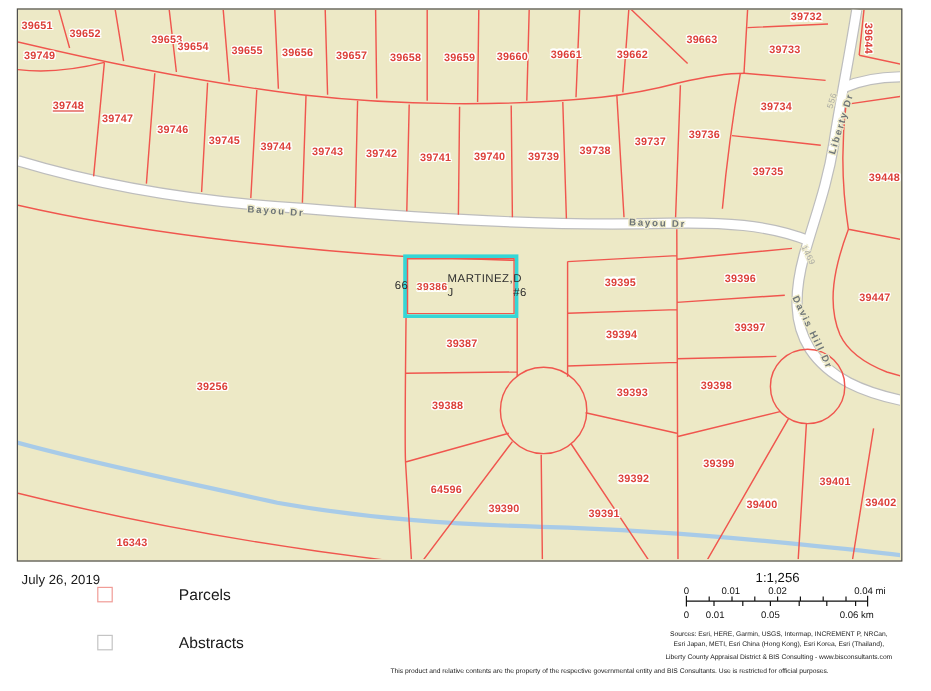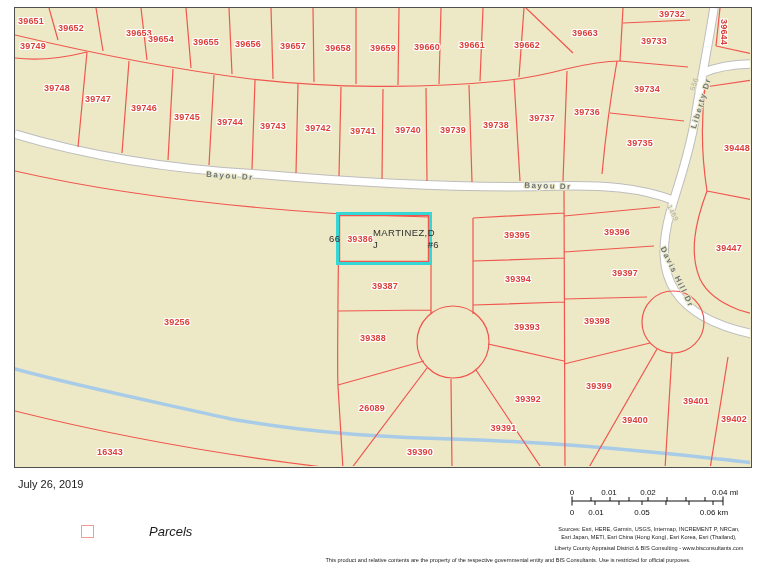--- a/index.html
+++ b/index.html
@@ -101,30 +101,30 @@
       <div class="plabel" style="left: 496px; top: 125px;">39738</div>
       <div class="plabel" style="left: 453px; top: 130px;">39739</div>
       <div class="plabel" style="left: 408px; top: 130px;">39740</div>
       <div class="plabel" style="left: 363px; top: 131px;">39741</div>
       <div class="plabel" style="left: 318px; top: 128px;">39742</div>
       <div class="plabel" style="left: 273px; top: 126px;">39743</div>
       <div class="plabel" style="left: 230px; top: 122px;">39744</div>
       <div class="plabel" style="left: 187px; top: 117px;">39745</div>
       <div class="plabel" style="left: 144px; top: 108px;">39746</div>
       <div class="plabel" style="left: 98px; top: 99px;">39747</div>
-      <div class="plabel" style="left: 57px; top: 88px;">39748</div>
+      <div class="plabel" style="left: 57px; top: 88px; text-decoration: underline;">39748</div>
       <div class="plabel" style="left: 33px; top: 46px;">39749</div>
       <div class="plabel" style="left: 737px; top: 148px;">39448</div>
       <div class="plabel" style="left: 729px; top: 248px;">39447</div>
       <div class="plabel" style="left: 177px; top: 322px;">39256</div>
       <div class="plabel" style="left: 110px; top: 452px;">16343</div>
       <div class="plabel" style="left: 385px; top: 286px;">39387</div>
       <div class="plabel" style="left: 373px; top: 338px;">39388</div>
-      <div class="plabel" style="left: 372px; top: 408px;">26089</div>
-      <div class="plabel" style="left: 420px; top: 452px;">39390</div>
+      <div class="plabel" style="left: 372px; top: 408px;">64596</div>
+      <div class="plabel" style="left: 420px; top: 424px;">39390</div>
       <div class="plabel" style="left: 485px; top: 428px; padding-left: 37px;">39391</div>
       <div class="plabel" style="left: 528px; top: 399px;">39392</div>
       <div class="plabel" style="left: 527px; top: 327px;">39393</div>
       <div class="plabel" style="left: 518px; top: 279px;">39394</div>
       <div class="plabel" style="left: 517px; top: 235px;">39395</div>
       <div class="plabel" style="left: 617px; top: 232px;">39396</div>
       <div class="plabel" style="left: 611px; top: 273px; padding-left: 28px;">39397</div>
       <div class="plabel" style="left: 597px; top: 321px;">39398</div>
       <div class="plabel" style="left: 599px; top: 386px;">39399</div>
       <div class="plabel" style="left: 635px; top: 420px;">39400</div>
@@ -142,25 +142,30 @@
     <div class="sel-row1">
       <span>66</span>
       <span class="sel-acct">39386</span>
     </div>
     <div>MARTINEZ, J</div>
     <div>D #6</div>
   </div>
 
   <div class="legend-date">July 26, 2019</div>
 
-  <div class="legend-row" style="top:524px;font-style:italic;">
+  <div class="legend-row" style="top:488px;">
     <span class="swatch parcels"></span>
     <span class="legend-label">Parcels</span>
   </div>
+  <div class="legend-row" style="top:528px;">
+    <span class="swatch abstracts"></span>
+    <span class="legend-label">Abstracts</span>
+  </div>
 
+  <div class="ratio">1:1,256</div>
   <div id="scale-mi"></div>
   <svg id="scalebar-svg" width="180" height="14">
     <path class="sbline" d="M12,7 L163,7 M12,2.5 L12,11.5 M163,2.5 L163,11.5
       M31,3 L31,7 M50,3 L50,7 M69,3 L69,7 M88,3 L88,7 M107,3 L107,7 M126,3 L126,7 M145,3 L145,7
       M35,7 L35,11 M59,7 L59,11 M82,7 L82,11 M106,7 L106,11 M129,7 L129,11 M153,7 L153,11"></path>
   </svg>
   <div id="scale-km"></div>
 
   <div class="credit" style="left:649px;top:526px;">Sources: Esri, HERE, Garmin, USGS, Intermap, INCREMENT P, NRCan,</div>
   <div class="credit" style="left:649px;top:534px;">Esri Japan, METI, Esri China (Hong Kong), Esri Korea, Esri (Thailand),</div>

